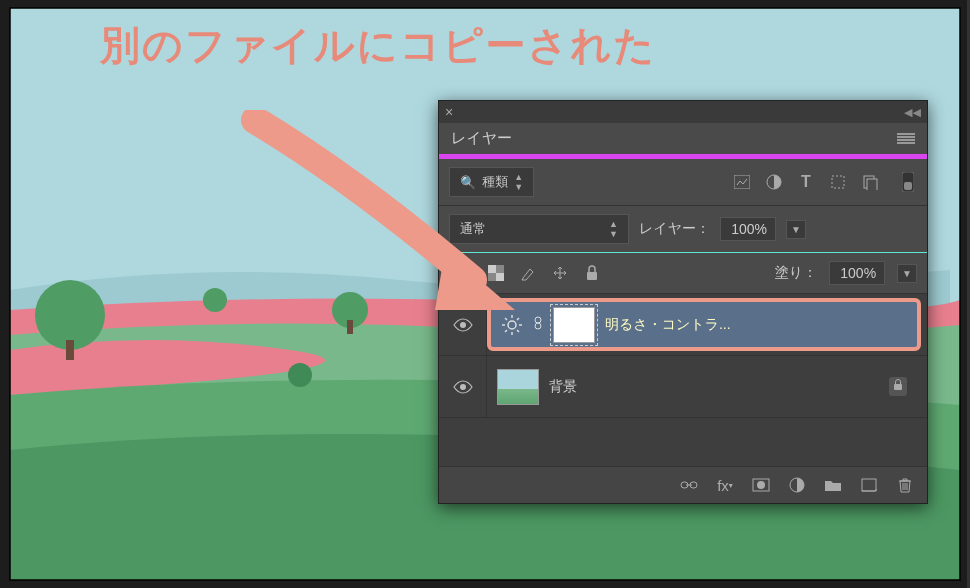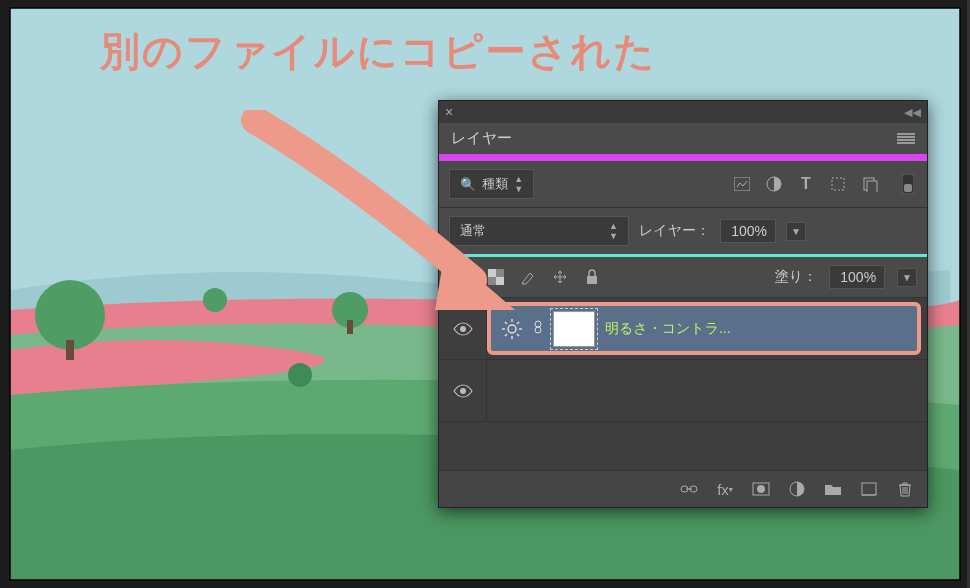--- a/index.html
+++ b/index.html
@@ -13,21 +13,21 @@
     }
     .canvas {
       position: absolute;
       top: 0;
       left: 0;
       width: 970px;
       height: 588px;
     }
     .annotation {
       position: absolute;
-      top: 24px;
+      top: 18px;
       left: 100px;
       font-size: 40px;
       font-weight: bold;
       color: #e88a7a;
       z-index: 10;
       letter-spacing: 2px;
     }
     .arrow {
       position: absolute;
       top: 110px;
@@ -62,21 +62,21 @@
     .panel-collapse {
       color: #888;
       font-size: 11px;
     }
     .panel-tab {
       background: #4a4a4a;
       padding: 6px 12px;
       display: flex;
       justify-content: space-between;
       align-items: center;
-      border-bottom: 7px solid #d946ef;
+      border-bottom: 5px solid #d946ef;
     }
     .panel-tab-title {
       font-size: 15px;
     }
     .menu-lines {
       width: 18px;
       height: 12px;
       display: flex;
       flex-direction: column;
       justify-content: space-between;
@@ -116,21 +116,21 @@
       display: flex;
       align-items: center;
       justify-content: center;
       color: #aaa;
     }
     .blend-row {
       display: flex;
       align-items: center;
       padding: 8px 10px;
       gap: 10px;
-      border-bottom: 3px solid #5eead4;
+      border-bottom: 1px solid #5eead4;
     }
     .blend-select {
       background: #3a3a3a;
       border: 1px solid #555;
       padding: 4px 10px;
       width: 180px;
       display: flex;
       justify-content: space-between;
       align-items: center;
     }
@@ -196,21 +196,21 @@
     .layer-content {
       flex: 1;
       display: flex;
       align-items: center;
       gap: 10px;
       padding: 0 10px;
       height: 100%;
     }
     .layer-selected {
       background: #5a6f8a;
-      color: #bef264;
+      color: #fef9c3;
     }
     .highlight-frame {
       border: 4px solid #ed9a8a;
       border-radius: 6px;
     }
     .layer-content.highlight-frame {
       margin: 4px 6px 4px 0;
       height: calc(100% - 8px);
     }
     .brightness-icon {
@@ -445,20 +445,30 @@
       </div>
     </div>
 
     <div class="layer-row">
       <div class="visibility-col">
         <svg class="eye-icon" width="20" height="14" viewBox="0 0 20 14">
             <path d="M10,1 C5,1 1,7 1,7 C1,7 5,13 10,13 C15,13 19,7 19,7 C19,7 15,1 10,1 Z" fill="none" stroke="#bbb" stroke-width="1.2"></path>
             <circle cx="10" cy="7" r="3" fill="#bbb"></circle>
           </svg>
       </div>
+      <div class="layer-content">
+        <div class="layer-thumb bg"></div>
+        <span class="layer-name">背景</span>
+        <span class="lock-badge">
+          <svg width="10" height="12">
+              <rect x="1" y="5" width="8" height="6" rx="1" fill="#aaa"></rect>
+              <path d="M2.5,5 L2.5,3 A2.5,2.5 0 0 1 7.5,3 L7.5,5" fill="none" stroke="#aaa"></path>
+            </svg>
+        </span>
+      </div>
     </div>
 
     <div class="layers-empty"></div>
   </div>
 
   <div class="panel-footer">
     <div class="footer-icon">
       <svg width="18" height="12">
           <rect x="1" y="3" width="7" height="6" rx="3" fill="none" stroke="#aaa"></rect>
           <rect x="10" y="3" width="7" height="6" rx="3" fill="none" stroke="#aaa"></rect>

